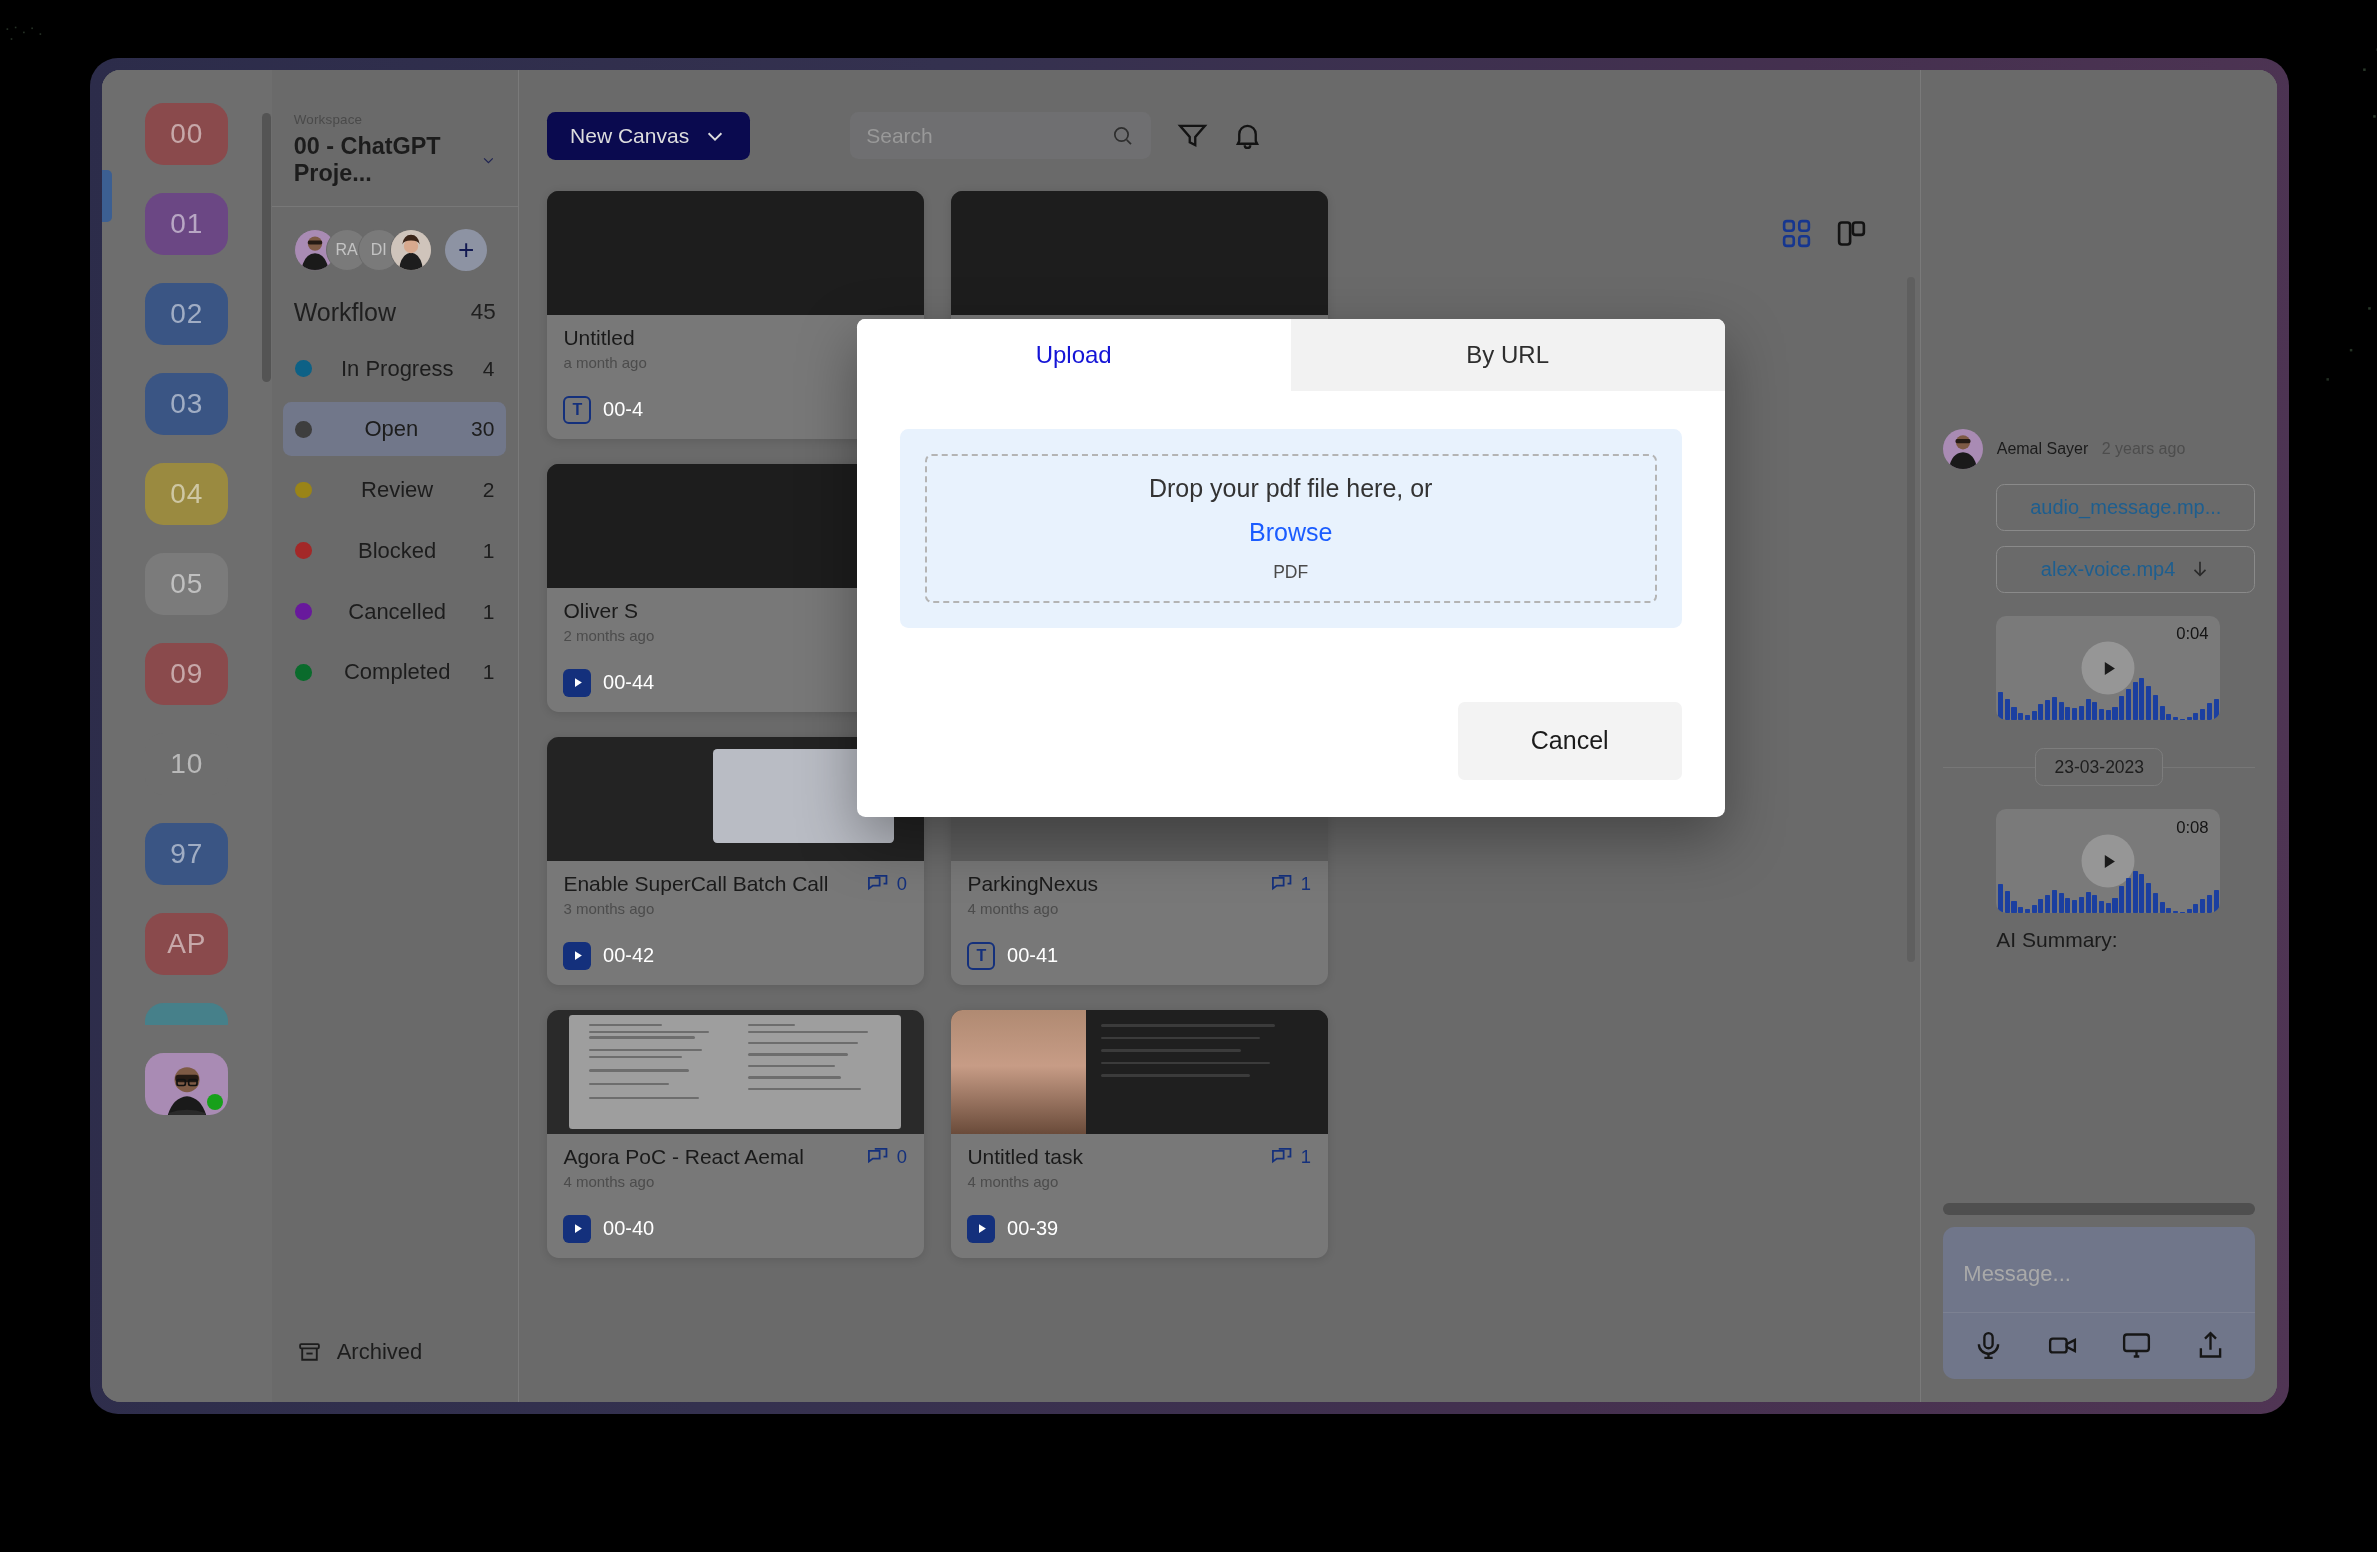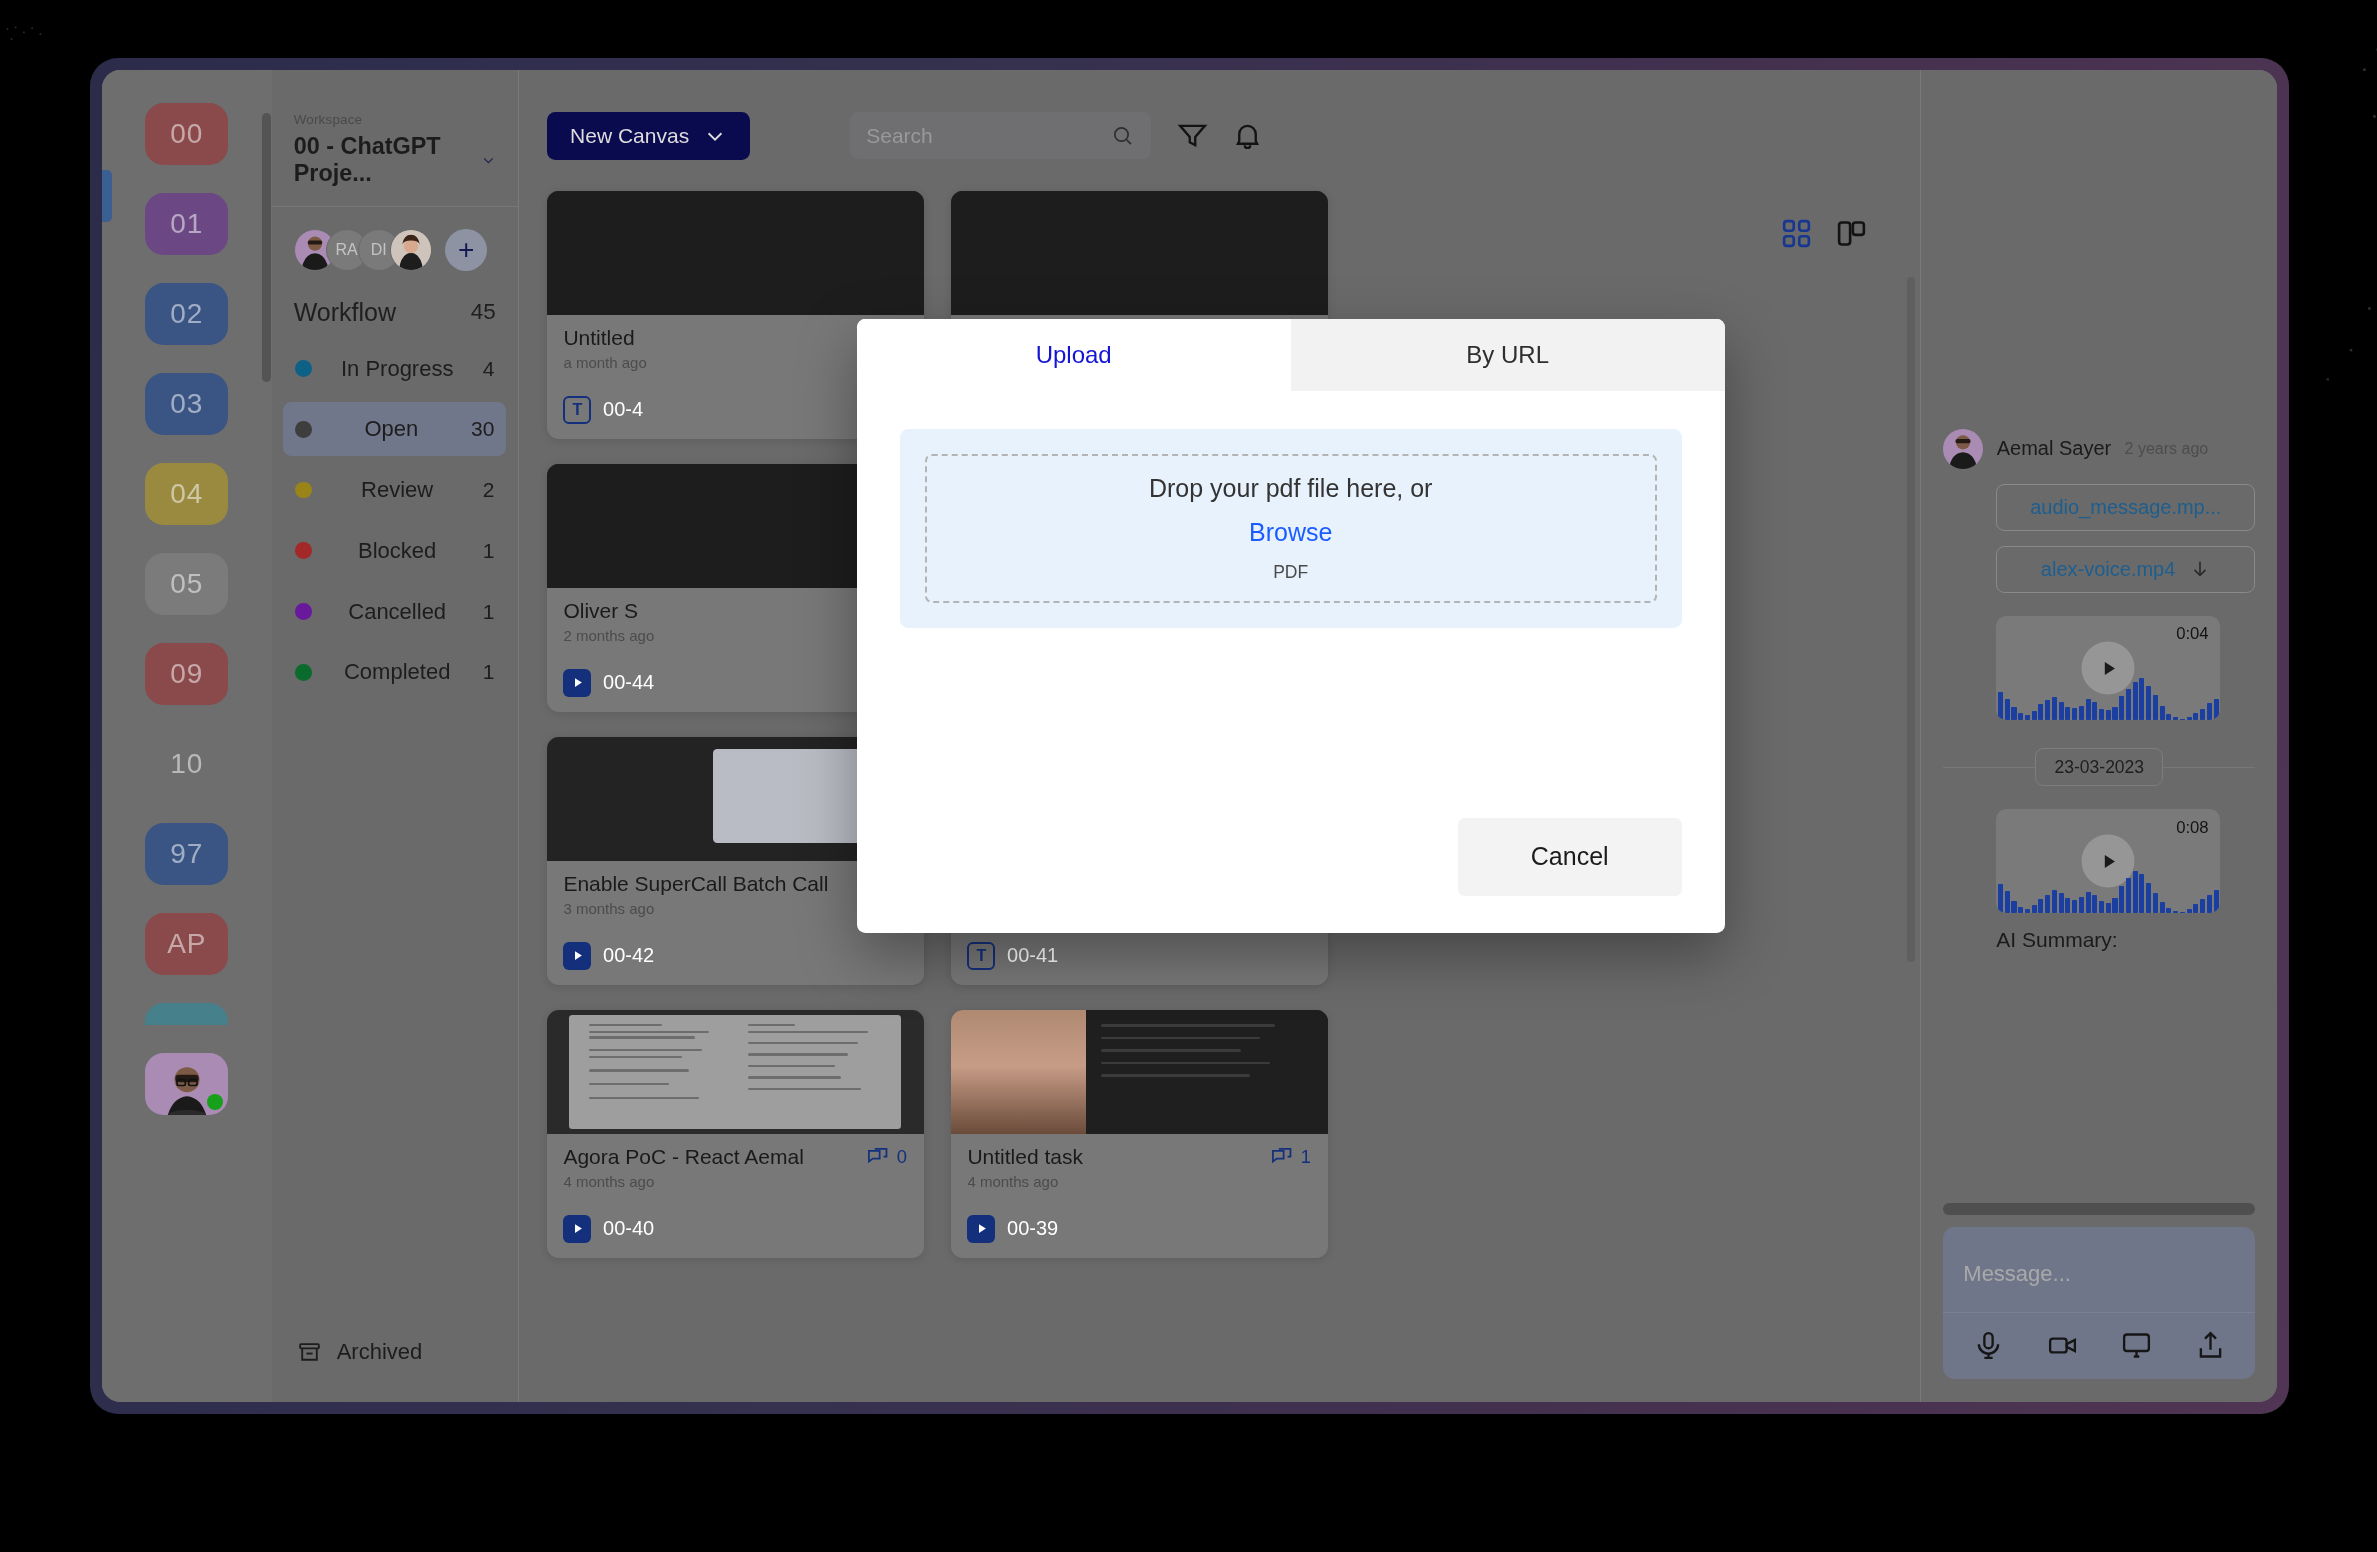--- a/index.html
+++ b/index.html
@@ -187,21 +187,21 @@
     position:absolute; right:0; top:0; bottom:0; width:357px;
     background:#6a6a6a; border-left:0.8px solid #7a7a7a;
     display:flex; flex-direction:column;
   }
   .chat-scroll { flex:1; overflow:hidden; position:relative; padding: 0 22px; }
   .msg-head { display:flex; align-items:center; gap:13.4px; padding-top:359px; }
   .msg-avatar {
     width:40px; height:40px; border-radius:50%; background:#a98bb4;
     overflow:hidden; position:relative; flex:0 0 auto;
   }
-  .msg-name { font-size:20px; color:#1b1b1b; font-weight:400;}
+  .msg-name { font-size:16px; color:#1b1b1b; font-weight:400;}
   .msg-time { font-size:16px; color:#4d4d4d; }
   .attach {
     margin: 15px 0 0 53px; border:0.8px solid #8a8a8a; border-radius:8.3px;
     height:47px; display:flex; align-items:center; justify-content:center; gap:13.4px;
     padding: 0 15px; background:transparent;
   }
   .attach-name { font-size:20px; color:#1d5e8f; }
   .player {
     margin: 23.4px 0 0 53px; width:224px; height:104px;
     background:#7a7a7a; border-radius:10px; position:relative; overflow:hidden;
@@ -237,21 +237,21 @@
   }
   .composer-input::placeholder { color:#a9a9a9; }
   .composer-bar {
     display:flex; align-items:center; justify-content:space-around;
     border-top:0.8px solid #7c8192; padding: 16.7px 8.3px;
   }
 
   
   .modal-backdrop { position:absolute; inset:0; background:rgba(0,0,0,0); }
   .modal {
-    position:absolute; left:755px; top:249px; width:868px; height:614px;
+    position:absolute; left:755px; top:249px; width:868px; height:498px;
     background:#fff; border-radius:8.3px; overflow:hidden;
     box-shadow: 0 22px 58px rgba(0,0,0,.34);
     display:flex; flex-direction:column;
   }
   .modal-tabs { display:flex; height:72px; }
   .modal-tab {
     flex:1; display:flex; align-items:center; justify-content:center;
     font-size:24px; cursor:pointer;
   }
   .modal-tab.active { background:#fff; color:#1414d6; }

